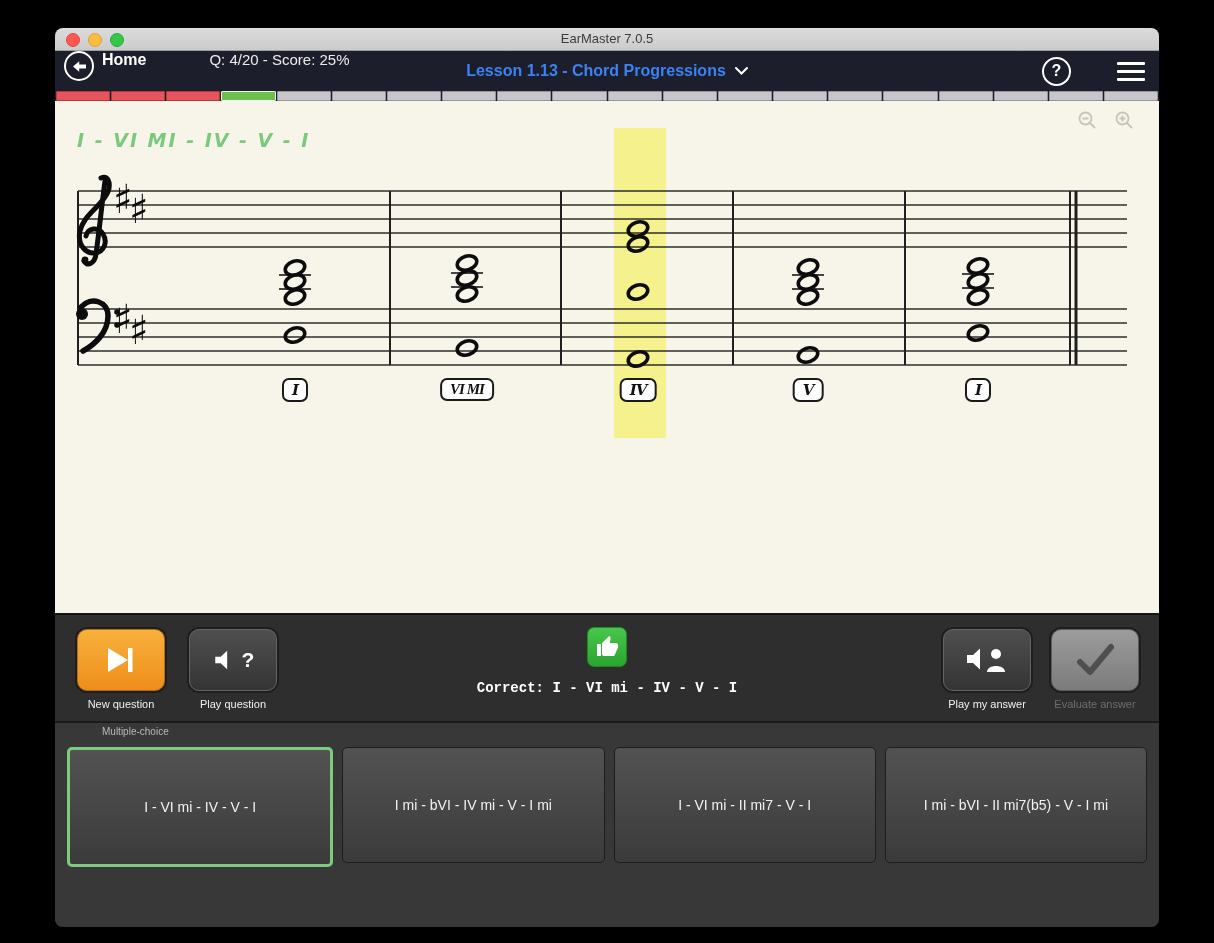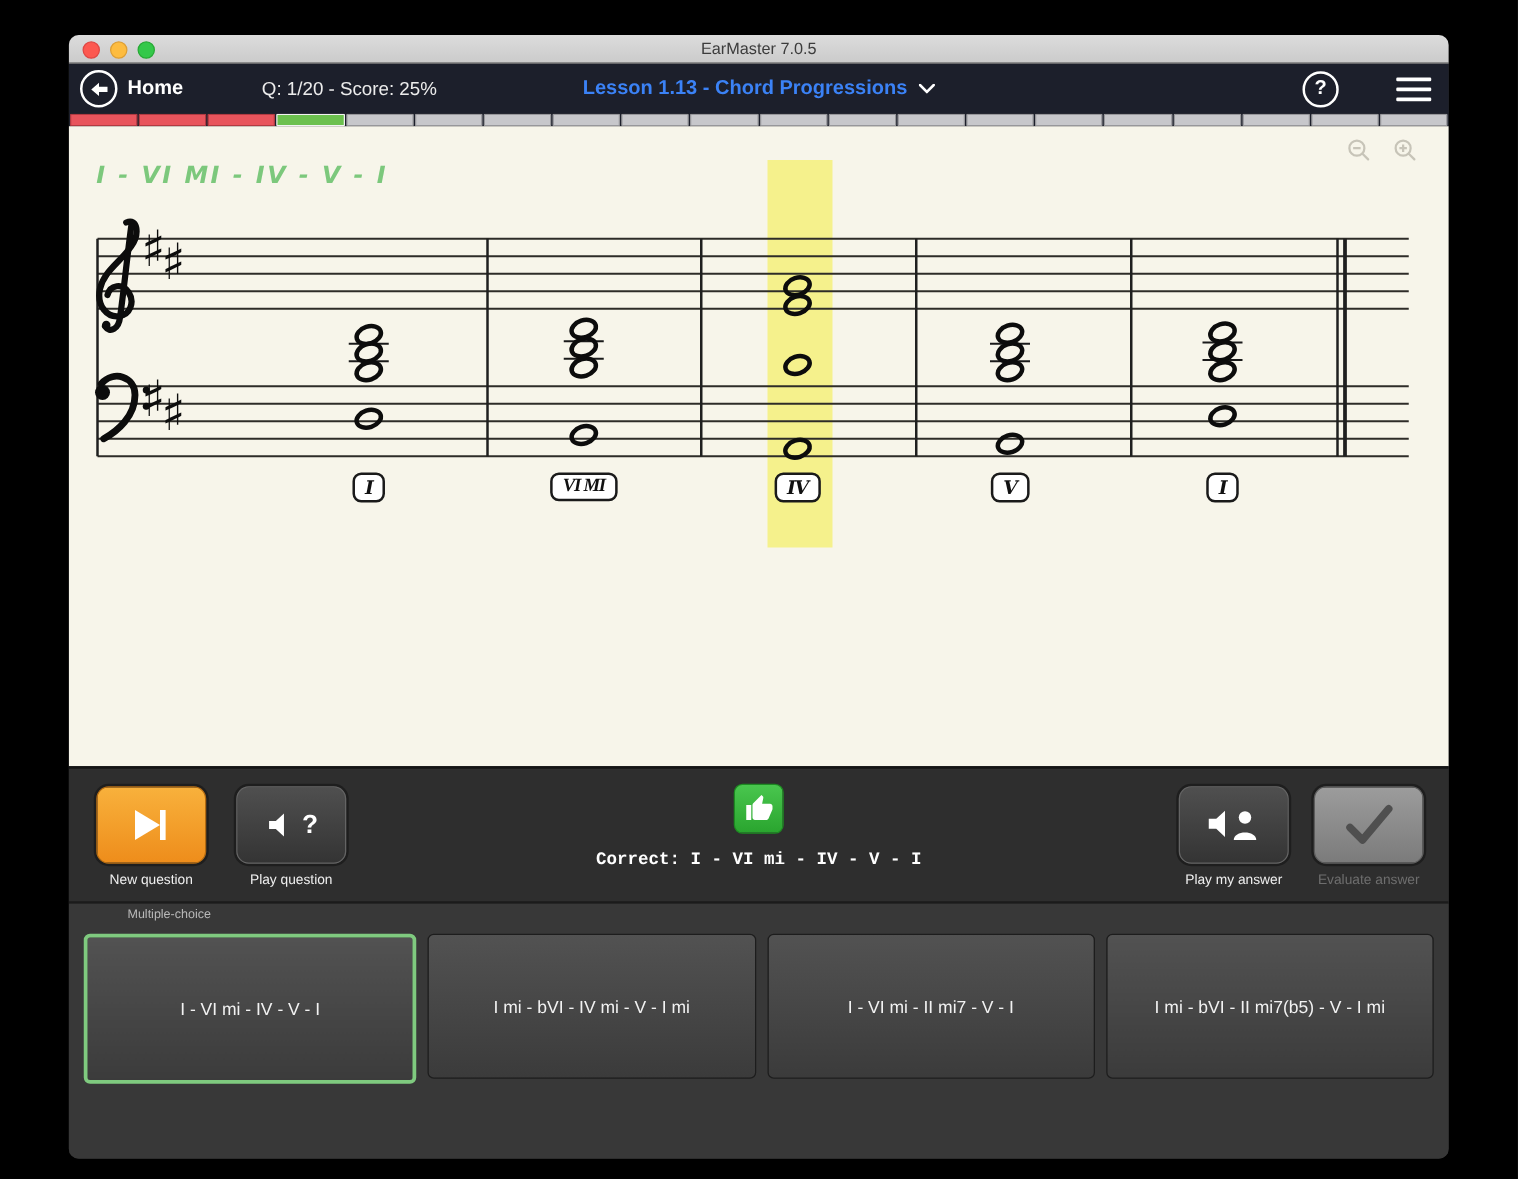--- a/index.html
+++ b/index.html
@@ -7,21 +7,21 @@
   
   .titlebar{height:22px;background:linear-gradient(#dcdcdc,#cbcbcb);border-bottom:1px solid #9e9e9e;position:relative;flex:0 0 auto;}
   .traffic{position:absolute;left:11px;top:5px;display:flex;gap:8px;}
   .dot{width:12px;height:12px;border-radius:50%;}
   .dot.red{background:#fc5850;border:.5px solid #df4744;}
   .dot.yellow{background:#fdbc40;border:.5px solid #de9f34;}
   .dot.green{background:#34c84a;border:.5px solid #27aa35;}
   .win-title{position:absolute;left:0;right:0;top:3px;text-align:center;font-size:13px;color:#3c3c3c;}
   
   .header{height:40px;background:#1c1f2b;position:relative;flex:0 0 auto;color:#fff;}
-  .h-left{position:absolute;left:9px;top:0;height:40px;display:flex;align-items:center;gap:8px;}
+  .h-left{position:absolute;left:9px;top:0;height:40px;display:flex;gap:8px;}
   .back-circle{width:26px;height:26px;border:2px solid #fff;border-radius:50%;display:flex;align-items:center;justify-content:center;}
   .home-label{font-size:16px;font-weight:bold;color:#fff;}
   .qscore{margin-left:55px;font-size:15px;color:#ececec;}
   .h-center{position:absolute;left:0;right:0;top:0;height:40px;display:flex;align-items:center;justify-content:center;gap:9px;}
   .lesson-title{font-size:16px;font-weight:bold;color:#3b82f6;}
   .h-right{position:absolute;right:14px;top:0;height:40px;display:flex;align-items:center;gap:46px;}
   .help-circle{width:25px;height:25px;border:2px solid #fff;border-radius:50%;display:flex;align-items:center;justify-content:center;font-size:16px;font-weight:bold;color:#fff;}
   .hamburger{display:flex;flex-direction:column;gap:5px;}
   .hamburger span{display:block;width:28px;height:3px;background:#fff;border-radius:1px;}
   
@@ -76,21 +76,21 @@
   </div>
 
   <div class="header">
     <div class="h-left">
       <div class="back-circle">
         <svg width="15" height="15" viewBox="0 0 15 15">
           <path d="M14 5.4 H7.2 V2.2 L1 7.5 L7.2 12.8 V9.6 H14 Z" fill="#fff"></path>
         </svg>
       </div>
       <span class="home-label">Home</span>
-      <span class="qscore">Q: 1/20 - Score: 25%</span>
+      <span class="qscore">Q: 4/20 - Score: 25%</span>
     </div>
     <div class="h-center">
       <span class="lesson-title">Lesson 1.13 - Chord Progressions</span>
       <svg width="13" height="8" viewBox="0 0 13 8">
         <path d="M1 1 L6.5 6.5 L12 1" stroke="#fff" stroke-width="2" fill="none" stroke-linecap="round"></path>
       </svg>
     </div>
     <div class="h-right">
       <div class="help-circle">?</div>
       <div class="hamburger">

